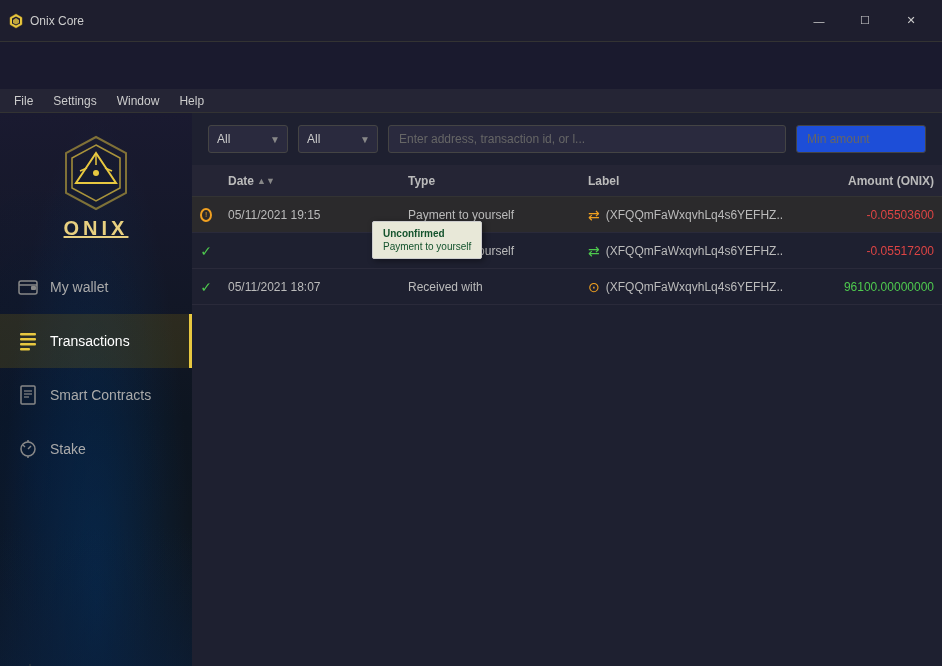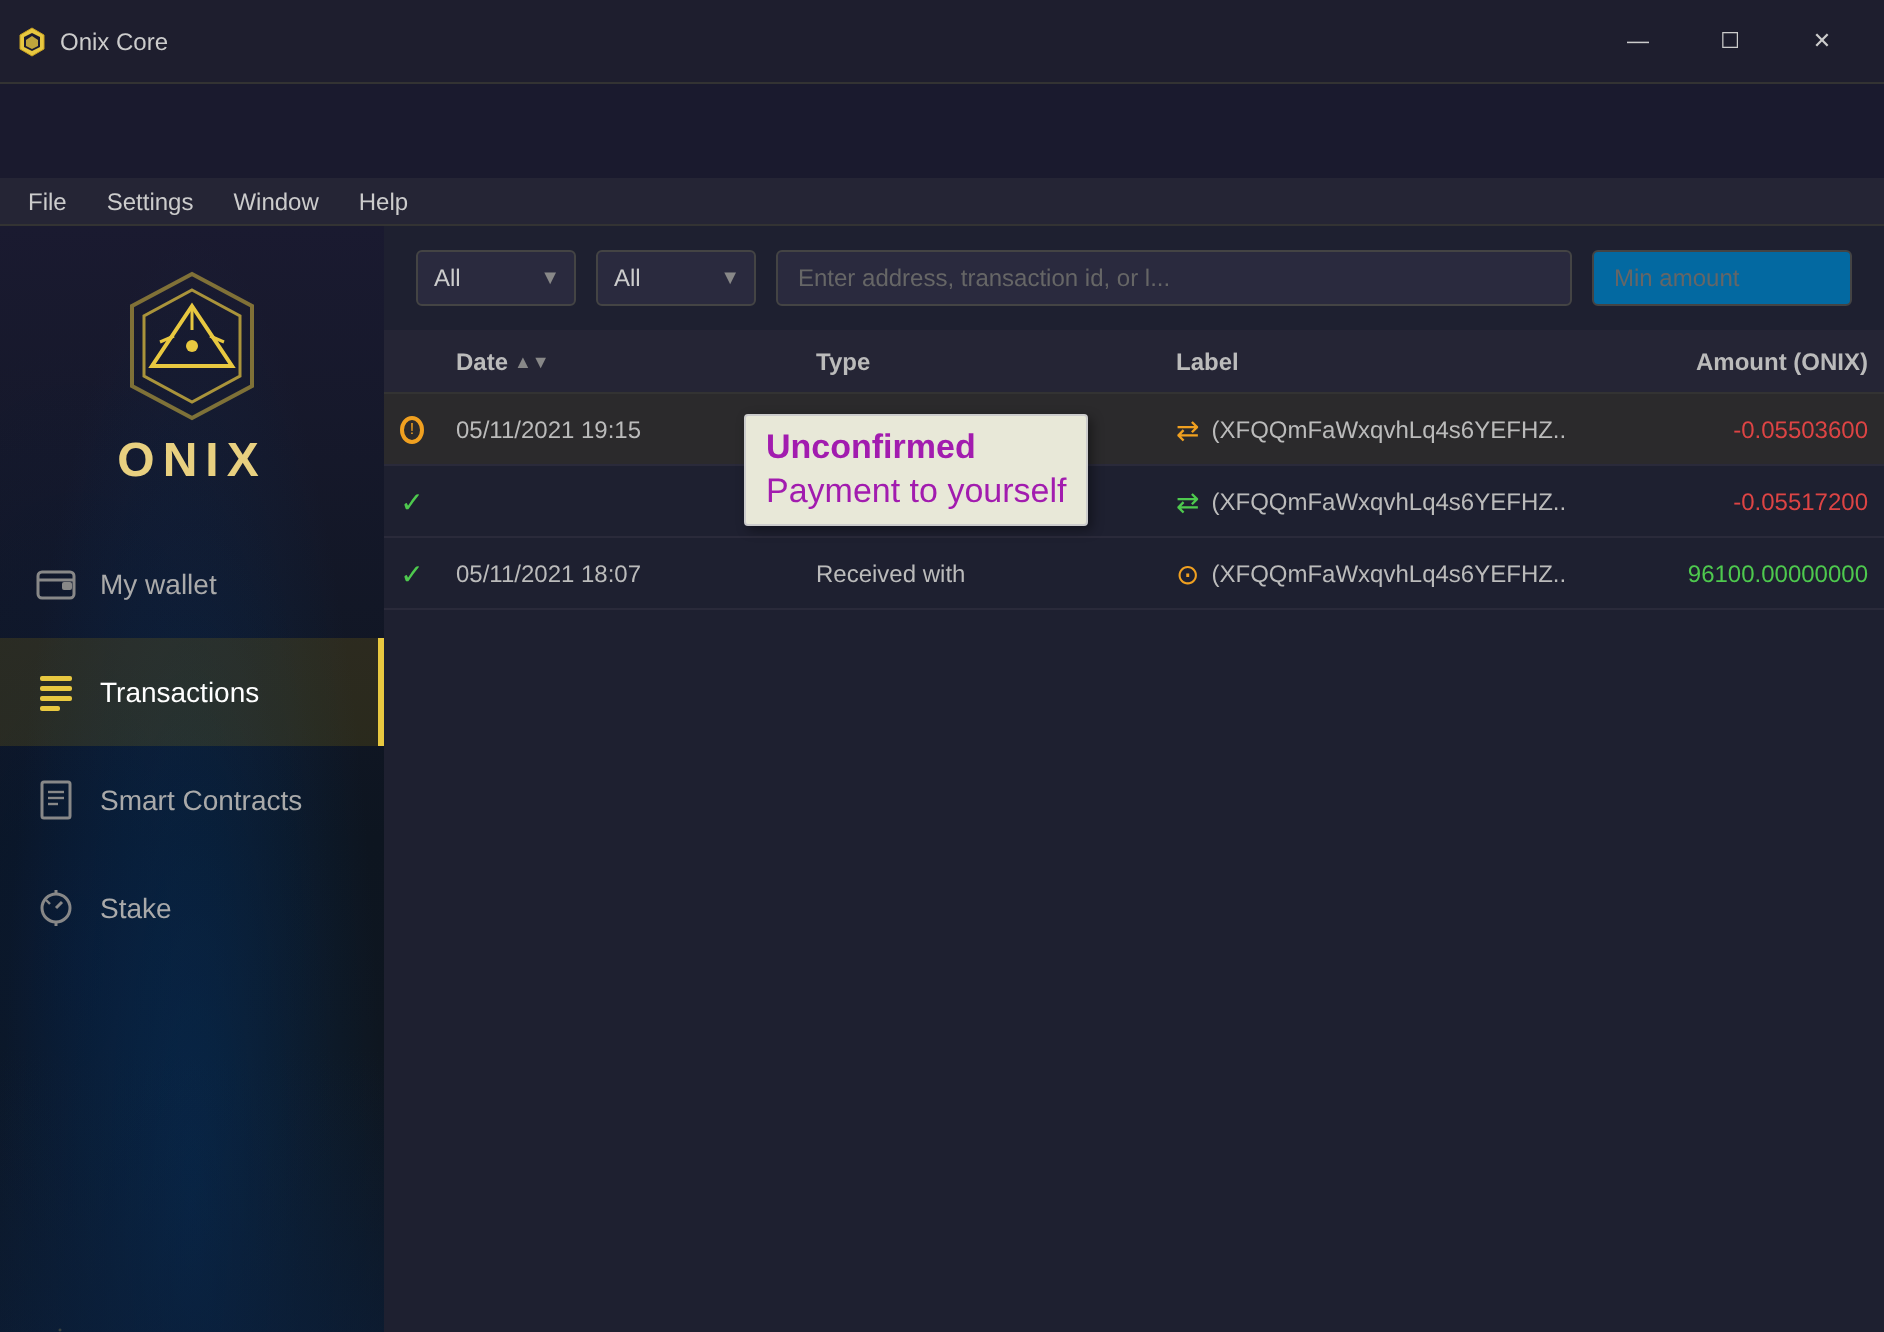--- a/index.html
+++ b/index.html
@@ -103,26 +103,27 @@
       padding: 20px 0 10px;
       position: relative;
       z-index: 1;
     }
     .logo-hexagon {
       width: 80px;
       height: 80px;
       position: relative;
     }
     .logo-text {
-      font-size: 24px;
+      font-size: 20px;
       font-weight: bold;
       color: #e8d080;
       letter-spacing: 4px;
       margin-top: 4px;
       font-family: 'Segoe UI', sans-serif;
+      text-decoration: underline;
     }
     .nav-items {
       width: 100%;
       margin-top: 10px;
       position: relative;
       z-index: 1;
     }
     .nav-item {
       width: 100%;
       height: 54px;
@@ -231,21 +232,21 @@
       border: 1px solid #444;
       border-radius: 3px;
       color: #ccc;
       padding: 0 10px;
       font-size: 12px;
     }
     .search-input::placeholder { color: #666; }
     .min-amount-input {
       height: 28px;
       width: 130px;
-      background: #0369a1;
+      background: #1d4ed8;
       border: 1px solid #444;
       border-radius: 3px;
       color: #ccc;
       padding: 0 10px;
       font-size: 12px;
     }
     .min-amount-input::placeholder { color: #666; }
 
     
     .table-area {
@@ -329,27 +330,27 @@
     .transfer-icon-pending {
       color: #f0a020;
       font-size: 14px;
       flex-shrink: 0;
     }
 
     
     .tooltip {
       position: absolute;
       left: 180px;
-      top: 10px;
+      top: 24px;
       background: #e8e8d8;
-      color: #a21caf;
+      color: #14532d;
       border: 1px solid #ccc;
       border-radius: 2px;
       padding: 6px 10px;
-      font-size: 17px;
+      font-size: 10px;
       z-index: 100;
       white-space: nowrap;
       box-shadow: 2px 2px 6px rgba(0,0,0,0.4);
     }
 
     
     .footer-bar {
       height: 44px;
       display: flex;
       align-items: center;

